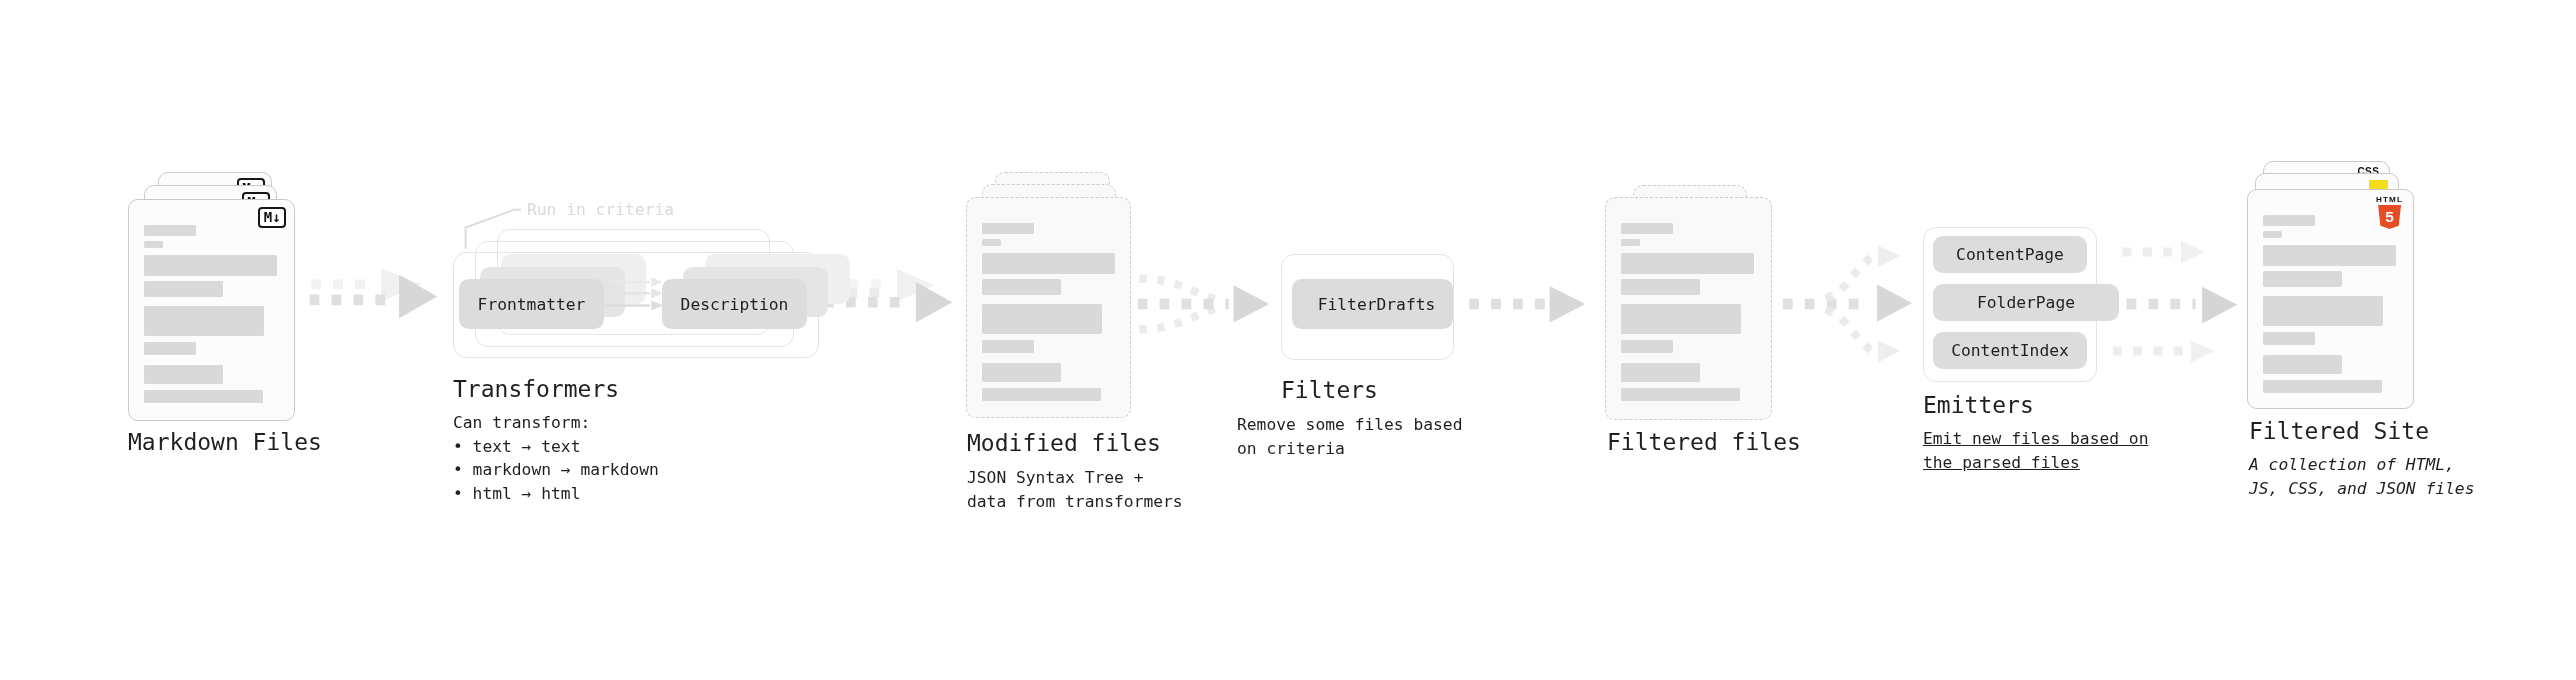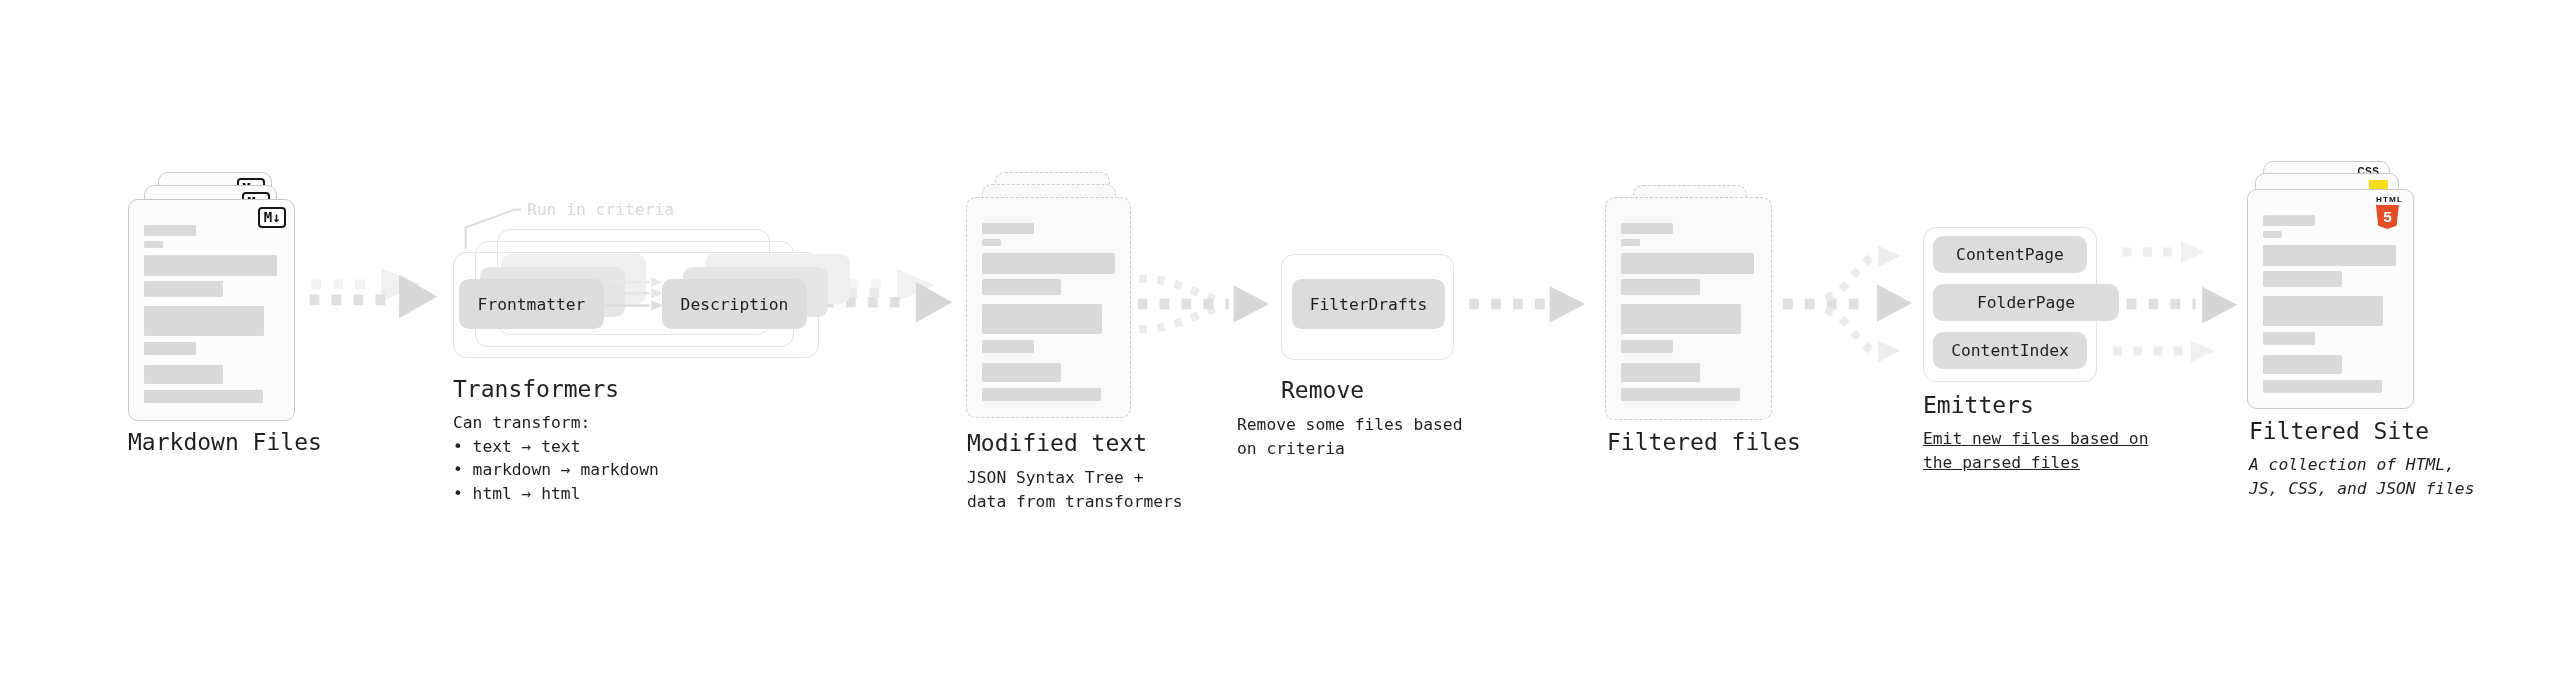--- a/index.html
+++ b/index.html
@@ -19,21 +19,21 @@
         font-size:16.3px;color:#1f1f1f;white-space:nowrap;}
   .ghost{position:absolute;border-radius:9.8px;}
   
   .title{position:absolute;font-size:23px;line-height:28px;white-space:nowrap;}
   .caption{position:absolute;font-size:16.3px;line-height:23.6px;white-space:pre-line;}
   .annotation{position:absolute;font-size:16.3px;color:#d9d9d9;white-space:nowrap;}
   
   .mdbadge{position:absolute;border:2.4px solid #161616;border-radius:4.1px;background:#ffffff;
            font-size:14px;font-weight:bold;line-height:17px;padding:0 3.3px;color:#111;}
   
-  .html5{position:absolute;display:flex;flex-direction:column;}
+  .html5{position:absolute;display:flex;flex-direction:column;align-items:center;}
   .html5 .word{font-family:"Liberation Sans","DejaVu Sans",sans-serif;font-weight:bold;font-size:8.1px;letter-spacing:1.2px;color:#111;}
   .html5 .shield{width:23px;height:24.4px;margin-top:0.8px;display:flex;align-items:center;justify-content:center;
                  clip-path:polygon(0 0,100% 0,90% 86%,50% 100%,10% 86%);}
   .html5 .five{color:#fff;font-family:"Liberation Sans","DejaVu Sans",sans-serif;font-weight:bold;font-size:15.4px;line-height:15.4px;}
   .cssbadge{position:absolute;display:flex;flex-direction:column;align-items:center;}
   .cssbadge .word{font-family:"Liberation Sans","DejaVu Sans",sans-serif;font-weight:bold;font-size:10px;color:#111;letter-spacing:0.4px;margin-left:24px;}
   .cssbadge .ubar{width:19.5px;height:3.3px;margin-top:0.8px;}
   .jsbadge{position:absolute;width:19.5px;height:16.3px;}
 </style>
 </head>
@@ -148,29 +148,29 @@
     <div class="card dashed" style="left:966px;top:197px;width:165px;height:221px;">
       <div class="bar" style="top:25px;width:52px;height:11.4px;"></div>
       <div class="bar" style="top:41px;width:18.7px;height:6.5px;"></div>
       <div class="bar" style="top:55px;width:133px;height:21px;"></div>
       <div class="bar" style="top:81px;width:79px;height:16.3px;"></div>
       <div class="bar" style="top:106px;width:120px;height:30px;"></div>
       <div class="bar" style="top:142px;width:52px;height:13px;"></div>
       <div class="bar" style="top:165px;width:79px;height:18.7px;"></div>
       <div class="bar" style="top:190px;width:119px;height:13px;"></div>
     </div>
-    <div class="title" style="left:967px;top:429px;">Modified text</div>
+    <div class="title" style="left:967px;top:429px;">Modified files</div>
     <div class="caption" style="left:967px;top:466px;">JSON Syntax Tree +
 data from transformers</div>
   </div>
 
   <div>
     <div class="obox" style="left:1281px;top:254px;width:173px;height:106px;"></div>
-    <div class="pill" style="left:1292px;top:279px;width:153px;height:50px;">FilterDrafts</div>
-    <div class="title" style="left:1281px;top:376px;">Remove</div>
+    <div class="pill" style="left:1292px;top:279px;width:153px;height:50px;padding-left:8px;">FilterDrafts</div>
+    <div class="title" style="left:1281px;top:376px;">Filters</div>
     <div class="caption" style="left:1237px;top:413px;">Remove some files based
 on criteria</div>
   </div>
 
   <div>
     <div class="card dashed" style="left:1633px;top:185px;width:114px;height:57px;"></div>
     <div class="card dashed" style="left:1605px;top:197px;width:167px;height:223px;">
       <div class="bar" style="top:25px;width:52px;height:11.4px;"></div>
       <div class="bar" style="top:41px;width:18.7px;height:6.5px;"></div>
       <div class="bar" style="top:55px;width:133px;height:21px;"></div>

